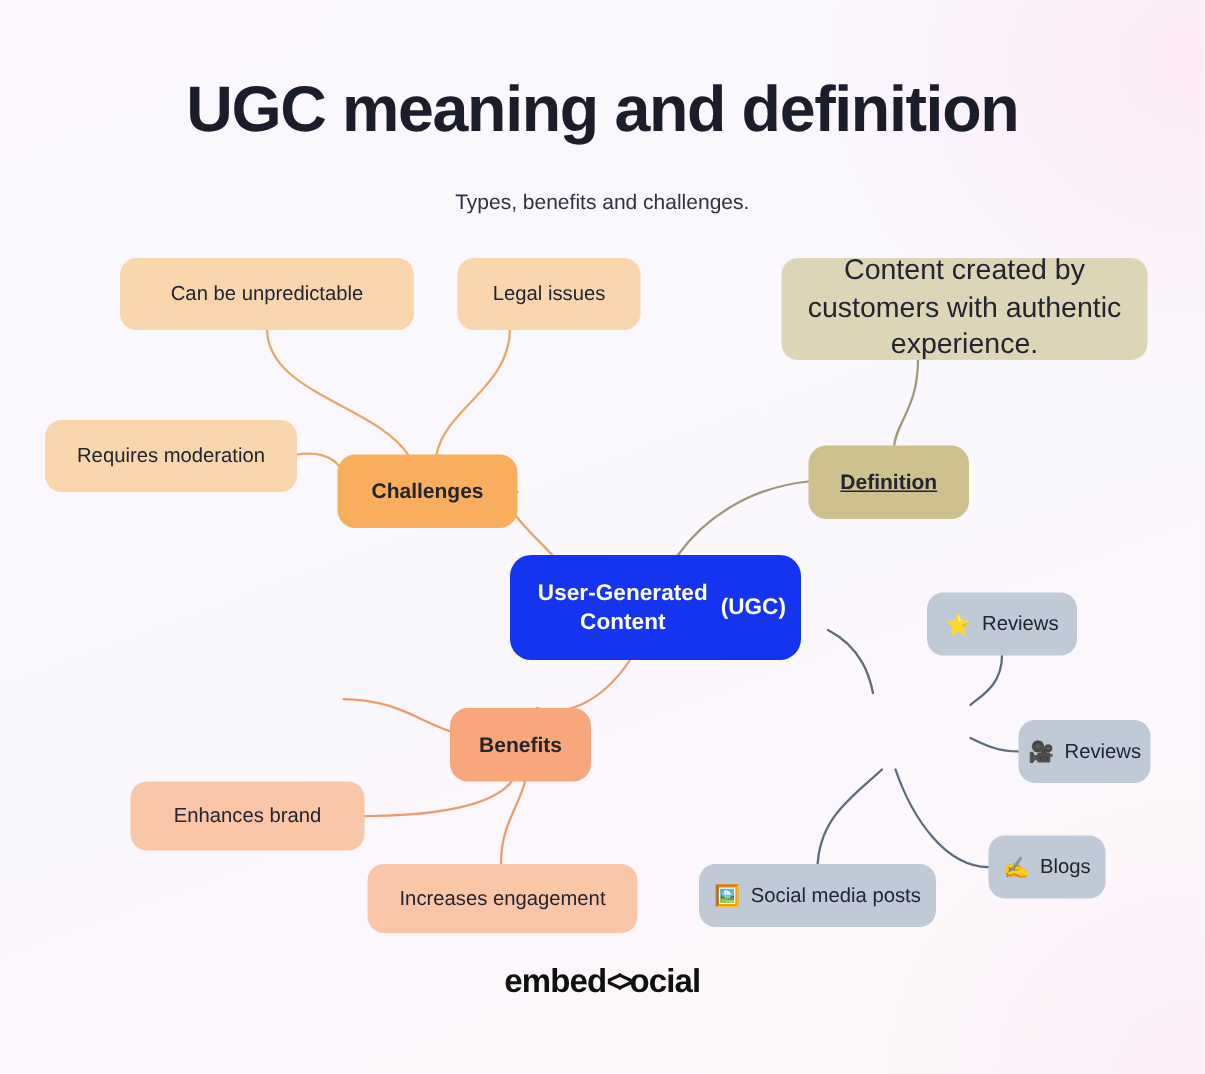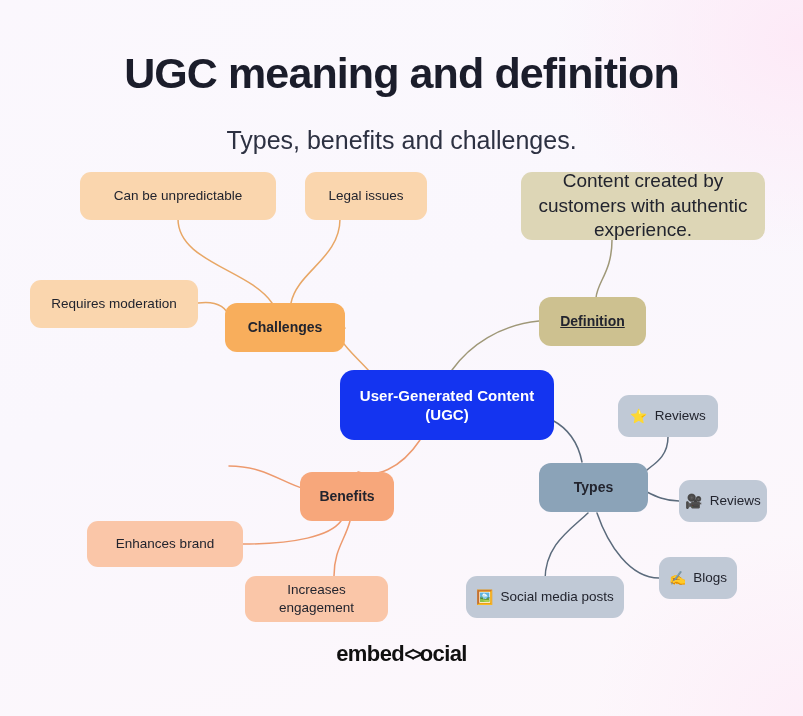--- a/index.html
+++ b/index.html
@@ -46,21 +46,21 @@
     letter-spacing: -0.9px;
     color: #1b1d2b;
     line-height: 1.1;
   }
   #subtitle {
     position: absolute;
     left: 0;
     top: 126px;
     width: 803px;
     text-align: center;
-    font-size: 25px;
+    font-size: 14px;
     font-weight: 400;
     color: #2d3142;
   }
 
   
   #logo {
     position: absolute;
     left: 0;
     top: 641px;
     width: 803px;
@@ -168,21 +168,21 @@
   </div>
 
   <div class="node leaf" style="left:521px; top:172px; width:244px; height:68px; background:#ddd6b6; font-size:19px;">
     <span class="lbl">Content created by customers with authentic experience.</span>
   </div>
 
   <div class="node hub" style="left:539px; top:297px; width:107px; height:49px; background:#cdc190;text-decoration:underline;">
     <span class="lbl">Definition</span>
   </div>
 
-  <div class="node center" style="left:340px; top:370px; width:214px; height:70px; background:#1434f0; flex-direction:column;">
+  <div class="node center" style="left:340px; top:370px; width:194px; height:70px; background:#1434f0; ">
     <span class="lbl">User-Generated Content</span>
     <span class="lbl">(UGC)</span>
   </div>
 
   <div class="node leaf" style="left:618px; top:395px; width:100px; height:42px; background:#c0c9d6;">
     <span class="emoji">⭐</span>
     <span class="lbl">Reviews</span>
   </div>
 
   <div class="node leaf" style="left:679px; top:480px; width:88px; height:42px; background:#c0c9d6;">
@@ -193,30 +193,27 @@
   <div class="node leaf" style="left:659px; top:557px; width:78px; height:42px; background:#c0c9d6;">
     <span class="emoji">✍️</span>
     <span class="lbl">Blogs</span>
   </div>
 
   <div class="node leaf" style="left:466px; top:576px; width:158px; height:42px; background:#c0c9d6;">
     <span class="emoji">🖼️</span>
     <span class="lbl">Social media posts</span>
   </div>
 
-  <div class="node hub" style="left:539px; top:463px; width:109px; height:49px; background:#8ba3b8;">
-    <span class="lbl">Types</span>
-  </div>
 
 
   <div class="node leaf" style="left:87px; top:521px; width:156px; height:46px; background:#fac6a8;">
     <span class="lbl">Enhances brand</span>
   </div>
 
-  <div class="node leaf" style="left:245px; top:576px; width:143px; height:46px; background:#fac6a8;">
+  <div class="node leaf" style="left:245px; top:576px; width:180px; height:46px; background:#fac6a8;">
     <span class="lbl">Increases engagement</span>
   </div>
 
   <div class="node hub" style="left:300px; top:472px; width:94px; height:49px; background:#f7a77b;">
     <span class="lbl">Benefits</span>
   </div>
 
   <div id="logo"><span>embed</span><span class="mark">&lt;&gt;</span><span>ocial</span></div>
 
 </div>

